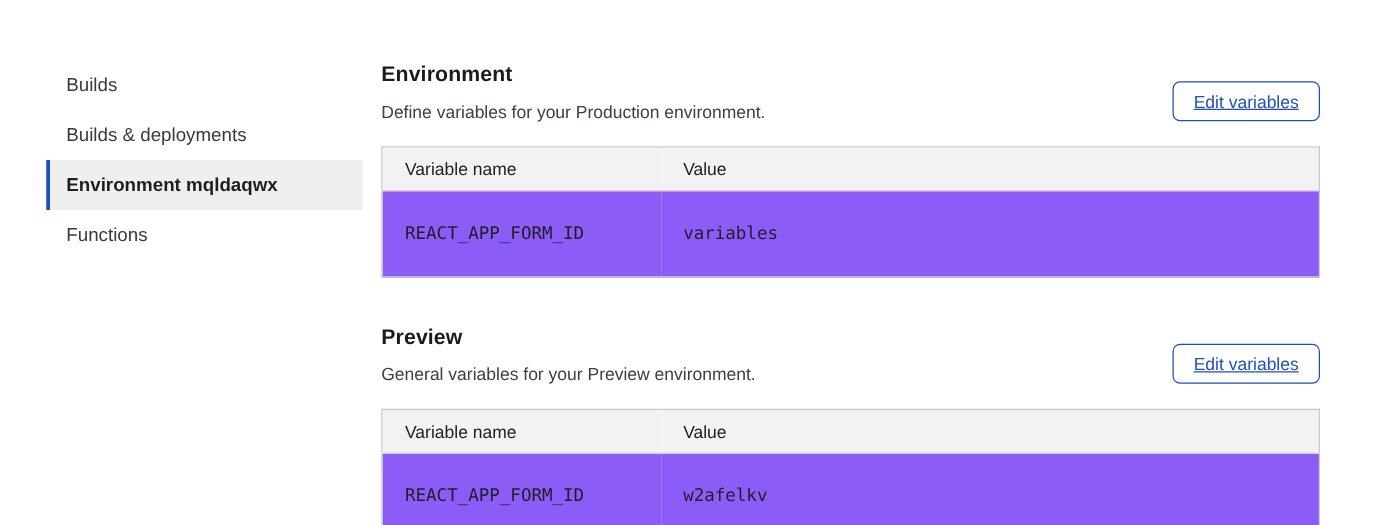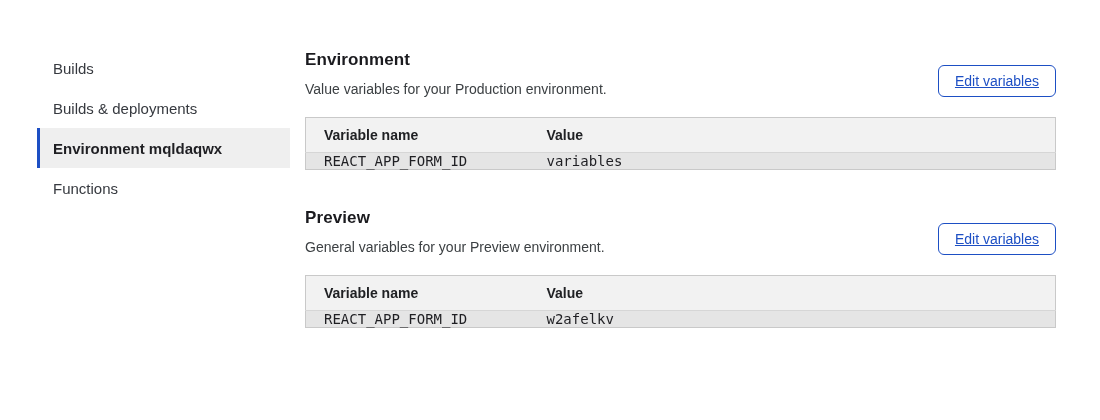--- a/index.html
+++ b/index.html
@@ -87,53 +87,53 @@
     margin-top: 20px;
     width: 100%;
     border-collapse: collapse;
     border: 1px solid var(--table-border);
   }
   .vars-table th {
     width: auto;
     background: var(--table-header-bg);
     text-align: left;
     font-size: 14px;
-    font-weight: bold;
+    font-weight: normal;
     color: #202124;
     padding: 9px 18px;
     border-bottom: 1px solid #d6d6d6;
   }
   .vars-table th:first-child { width: 223px; }
   .vars-table td {
     font-family: "DejaVu Sans Mono", "Liberation Mono", monospace;
     font-size: 14px;
     color: #1f1f23;
-    padding: 0 18px;
-    background: #e5e5e5;
+    padding: 26px 18px;
+    background: #8b5cf6;
   }
 </style>
 </head>
 <body>
 
 <div class="page">
 
   <nav class="sidebar">
     <div class="sidebar-item">Builds</div>
     <div class="sidebar-item">Builds &amp; deployments</div>
     <div class="sidebar-item active">Environment mqldaqwx</div>
     <div class="sidebar-item">Functions</div>
   </nav>
 
   <main class="main">
 
     <section class="env-section">
       <div class="section-head">
         <div class="section-head-left">
           <h2>Environment</h2>
-          <p class="desc">Value variables for your Production environment.</p>
+          <p class="desc">Define variables for your Production environment.</p>
         </div>
         <button class="edit-btn">Edit variables</button>
       </div>
       <table class="vars-table">
         <thead>
           <tr>
             <th>Variable name</th>
             <th>Value</th>
           </tr>
         </thead>

